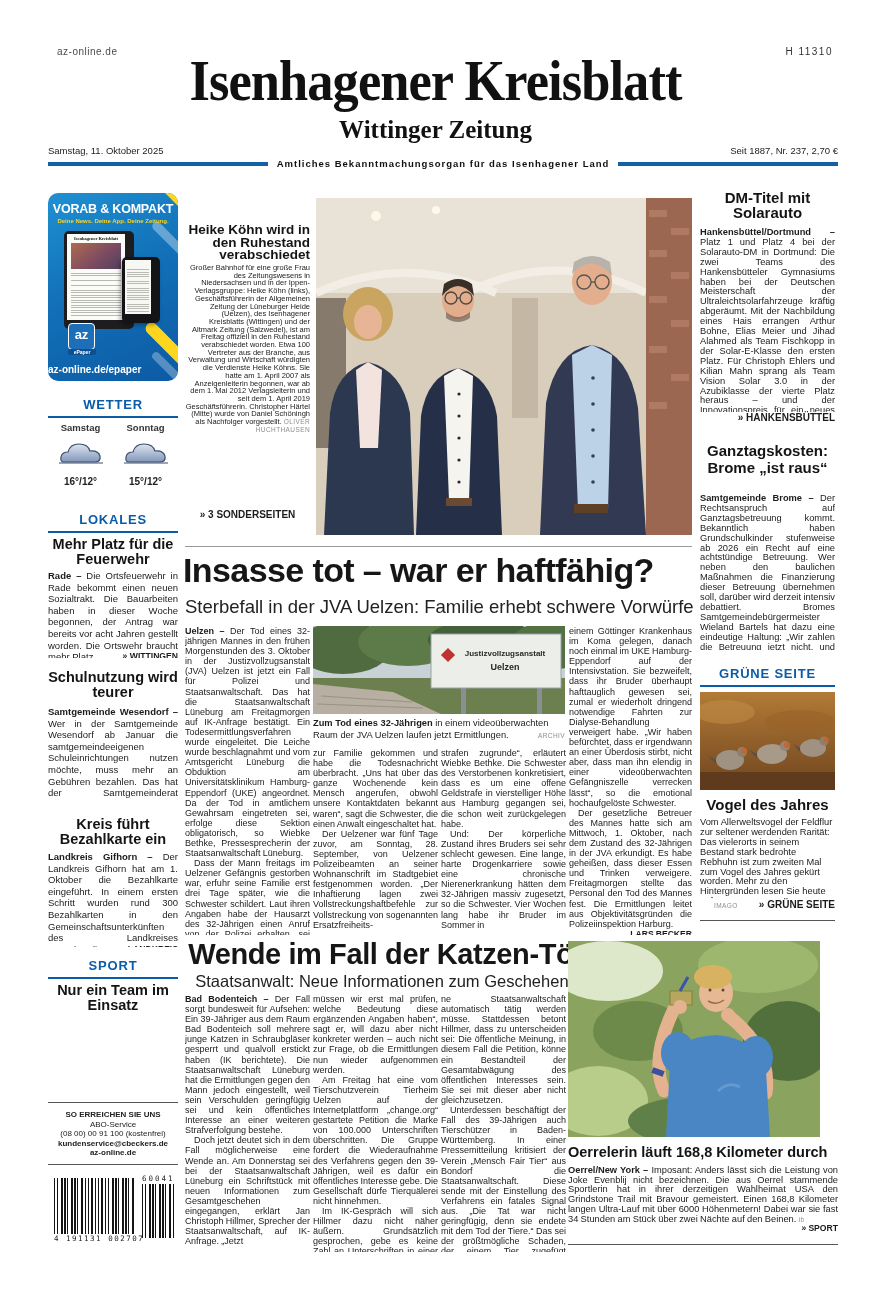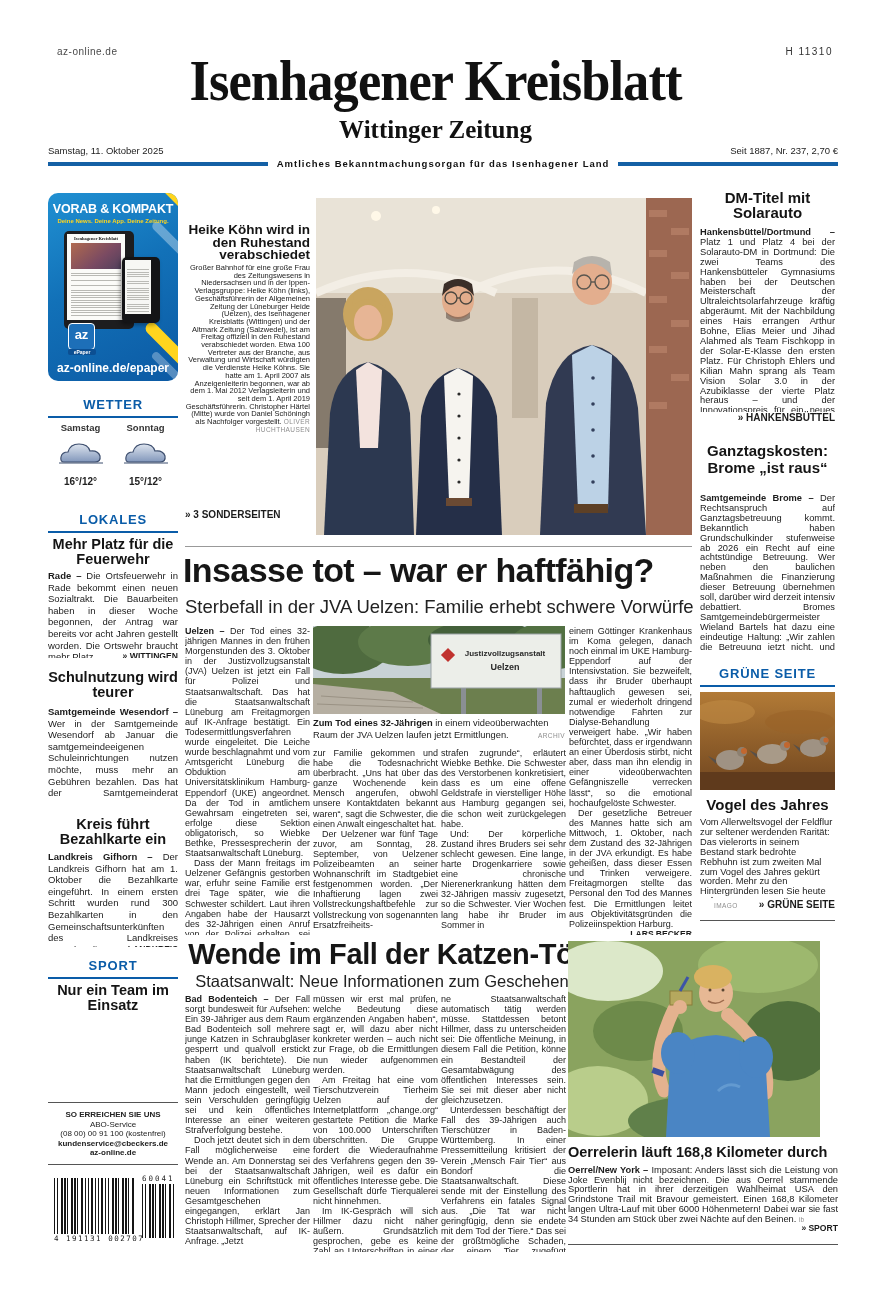--- a/index.html
+++ b/index.html
@@ -59,21 +59,21 @@
   .tab-mast{font-family:"Liberation Serif",serif;font-weight:bold;font-size:4.5px;text-align:center;color:#111;padding-top:2px;}
   .tab-photo{margin:2px 4px;height:26px;background:linear-gradient(140deg,#b06a4e,#7a4a62 60%,#51405c);}
   .tab-lines{margin:2px 4px;height:46px;background:repeating-linear-gradient(#fbfbf8 0 1.5px,#b9b9b4 1.5px 2.5px);}
   .phone{position:absolute;left:74px;top:64px;width:32px;height:60px;background:#141416;border-radius:5px;padding:3px;box-shadow:-2px 2px 4px rgba(0,0,0,.35);}
   .ph-screen{width:26px;height:54px;background:#f7f7f4;overflow:hidden;}
   .ph-lines{margin:8px 2px 0;height:44px;background:repeating-linear-gradient(#f7f7f4 0 1.4px,#bbbbb6 1.4px 2.3px);}
   .azlogo{position:absolute;left:20px;top:130px;width:25px;height:25px;background:#1d6fb8;border:1.5px solid #fff;
           border-radius:4px;color:#fff;font-weight:bold;font-size:13px;text-align:center;line-height:22px;}
   .azlogo-sub{position:absolute;left:20px;top:156px;width:28px;text-align:center;color:#fff;font-weight:bold;font-size:5px;
               background:#0c4f92;border-radius:2px;}
-  .promo-url{position:absolute;bottom:6px;left:0;right:0;text-align:center;color:#fff;font-weight:bold;font-size:12px;}
+  .promo-url{position:absolute;bottom:6px;left:0;right:0;text-align:left;color:#fff;font-weight:bold;font-size:10px;}
   
   .ean-bars{background:repeating-linear-gradient(90deg,#141414 0 1.4px,#fff 1.4px 3px,#141414 3px 3.9px,#fff 3.9px 6.6px,#141414 6.6px 8.6px,#fff 8.6px 10.2px);}
   .bar-num{font-family:"DejaVu Sans Mono",monospace;font-size:7.5px;color:#222;letter-spacing:1.5px;}
   svg text{font-family:"Liberation Sans",sans-serif;}
 </style>
 </head>
 <body>
 
 <div id="page">
 
@@ -188,21 +188,21 @@
   <div class="abs" style="left:142px;top:1174px;">
     <div class="bar-num" style="letter-spacing:2px;">60041</div>
     <div class="ean-bars" style="width:36px;height:54px;margin-top:1px;"></div>
   </div>
 
   <div class="abs hl-right" style="left:185px;top:224px;width:125px;">Heike Köhn wird in den Ruhestand verabschiedet</div>
   <div class="abs koehn-body" style="left:185px;top:264px;width:125px;height:244px;">
     <span>Großer Bahnhof für eine große Frau des Zeitungswesens in Niedersachsen und in der Ippen-Verlagsgruppe: Heike Köhn (links), Geschäftsführerin der Allgemeinen Zeitung der Lüneburger Heide (Uelzen), des Isenhagener Kreisblatts (Wittingen) und der Altmark Zeitung (Salzwedel), ist am Freitag offiziell in den Ruhestand verabschiedet worden. Etwa 100 Vertreter aus der Branche, aus Verwaltung und Wirtschaft würdigten die Verdienste Heike Köhns. Sie hatte am 1. April 2007 als Anzeigenleiterin begonnen, war ab dem 1. Mai 2012 Verlagsleiterin und seit dem 1. April 2019 Geschäftsführerin. Christopher Härtel (Mitte) wurde von Daniel Schöningh als Nachfolger vorgestellt.</span>
     <span class="credit">OLIVER HUCHTHAUSEN</span>
   </div>
-  <div class="abs kick" style="left:185px;top:509px;width:125px;text-align:left;">» 3 SONDERSEITEN</div>
+  <div class="abs kick" style="left:185px;top:509px;width:125px;text-align:center;">» 3 SONDERSEITEN</div>
 
   <div class="abs" style="left:316px;top:198px;">
     <svg width="376" height="337" viewBox="0 0 376 337">
       <rect width="376" height="337" fill="#d9cdbc"></rect>
       <rect width="376" height="95" fill="#e9e3d7"></rect>
       <path d="M0 95 Q90 55 180 95" fill="none" stroke="#f3eee5" stroke-width="8"></path>
       <path d="M150 95 Q240 50 330 95" fill="none" stroke="#f3eee5" stroke-width="8"></path>
       <rect x="330" y="0" width="46" height="337" fill="#9c6751"></rect>
       <g fill="#b07a62">
           <rect x="333" y="12" width="18" height="7"></rect>

